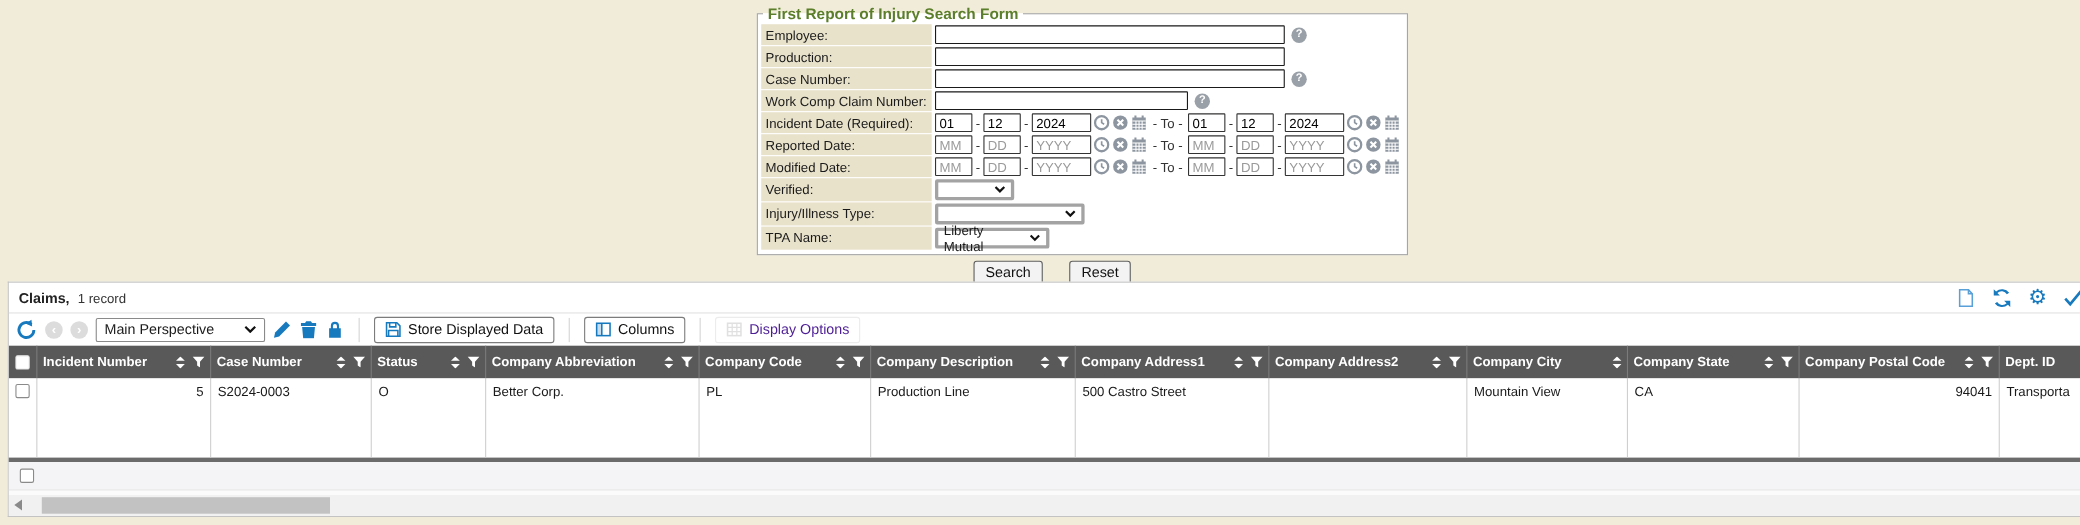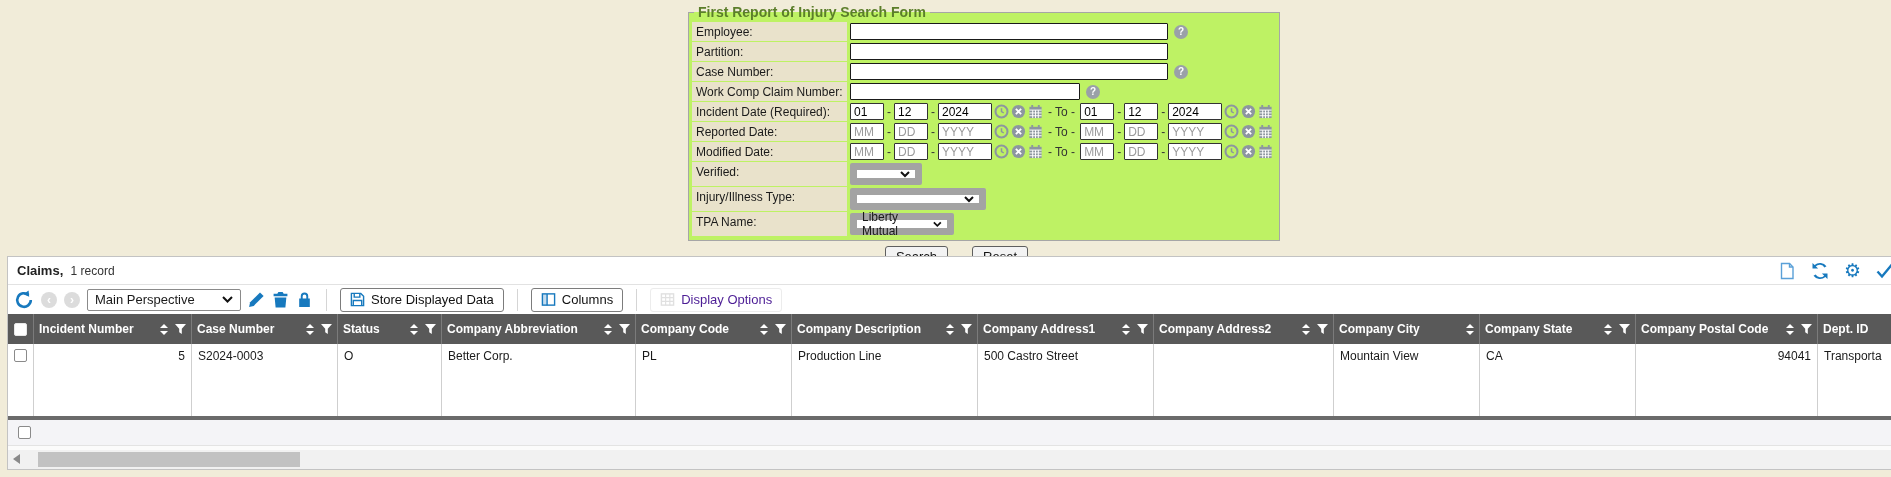--- a/index.html
+++ b/index.html
@@ -5,21 +5,21 @@
   * { box-sizing: border-box; }
   html,body { margin:0; padding:0; }
   body {
     width:1891px; height:477px; position:relative; overflow:hidden;
     background:#f1ecd9; font-family:"Liberation Sans", sans-serif; font-size:12px; color:#1a1a1a;
   }
 
   
   .search-form { position:absolute; left:688px; top:4px; width:537px; }
   fieldset.box {
-    border:1px solid #a6a6a6; background:#bef264; margin:0; padding:2px 3px 4px 3px;
+    border:1px solid #a6a6a6; background:#ffffff; margin:0; padding:2px 3px 4px 3px;
   }
   legend.form-title {
     font-size:14px; font-weight:bold; color:#5b7e2a; padding:0 4px; margin-left:2px;
   }
   .frow { display:flex; align-items:stretch; margin-bottom:1px; }
   .flabel {
     width:155px; flex:0 0 155px; background:#e9e2cb; padding:3px 4px 2px 4px; font-size:12px;
   }
   .fctrl { flex:1; display:flex; align-items:center; padding:1px 3px; gap:2px; }
   input.txt {
@@ -34,21 +34,21 @@
   .dt-mm, .dt-dd { width:34px; }
   .dt-yy { width:54px; }
   .dash { padding:0 1px; color:#333; }
   .to-text { padding:0 3px; color:#333; white-space:nowrap; }
   .ico15 { width:15px; height:15px; flex:0 0 15px; display:inline-block; }
   .help {
     width:14px; height:14px; border-radius:50%; background:#9aa0a8; color:#fff; font-weight:bold;
     font-size:10px; display:inline-flex; align-items:center; justify-content:center; margin-left:4px;
   }
   .fakesel {
-    height:19px; border:7px solid #a3a3a3; border-radius:2px; background:#fff;
+    height:19px; border:3px solid #a3a3a3; border-radius:2px; background:#fff;
     display:inline-flex; align-items:center; justify-content:space-between; padding:4px 5px; gap:6px;
     font-size:12px; cursor:default;
   }
   .sel-verified { width:72px; }
   .sel-injury  { width:136px; }
   .sel-tpa     { width:104px; }
   .btnrow { display:flex; justify-content:center; gap:24px; margin-top:5px; }
   .btn {
     font-family:inherit; font-size:13px; background:#f3f3f3; border:1px solid #5f5f5f;
     border-radius:3px; padding:2px 10px 3px 10px; color:#111;
@@ -129,21 +129,21 @@
 
     <div class="frow">
       <div class="flabel">Employee:</div>
       <div class="fctrl">
         <input class="txt" style="">
         <span class="help">?</span>
       </div>
     </div>
 
     <div class="frow">
-      <div class="flabel">Partition:</div>
+      <div class="flabel">Production:</div>
       <div class="fctrl">
         <input class="txt" style="">
       </div>
     </div>
 
     <div class="frow">
       <div class="flabel">Case Number:</div>
       <div class="fctrl">
         <input class="txt" style="">
         <span class="help">?</span>

